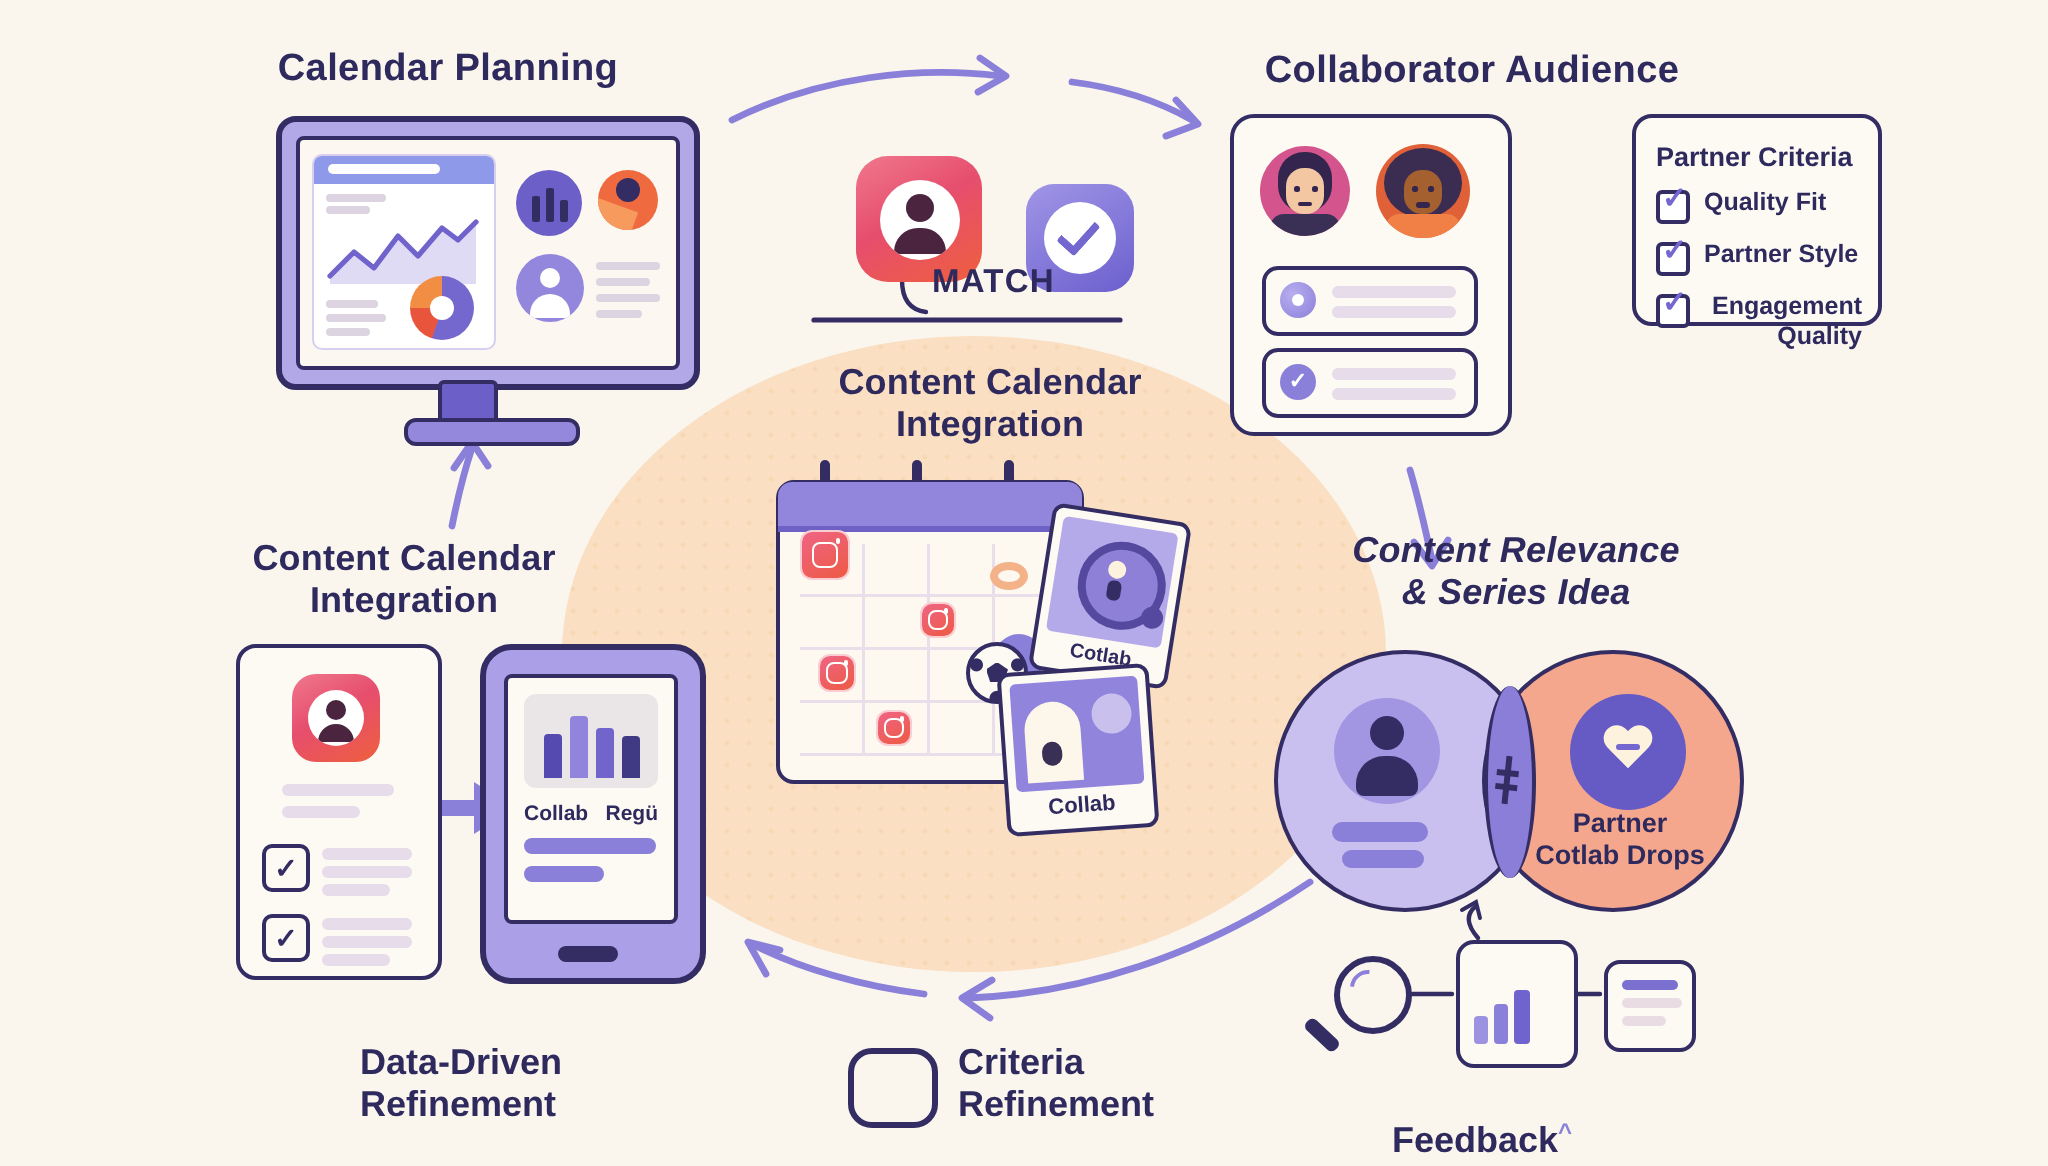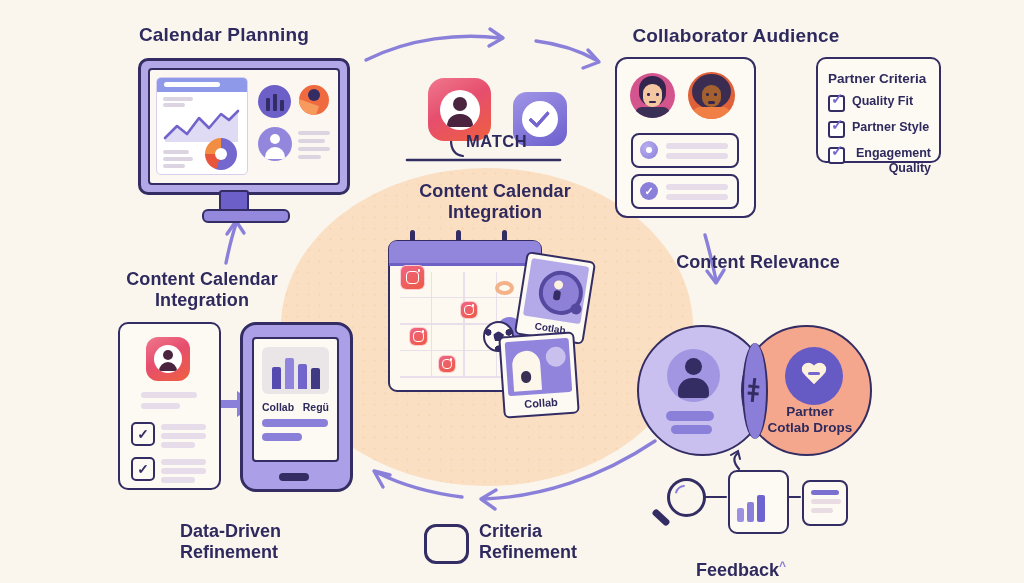--- a/index.html
+++ b/index.html
@@ -334,22 +334,23 @@
       <div class="ptabs">
         <span>Collab</span>
         <span>Regü</span>
       </div>
       <div class="pline" style="left:8px;top:80px;width:66px;"></div>
       <div class="pline" style="left:8px;top:94px;width:40px;"></div>
     </div>
     <div class="home"></div>
   </div>
 
-  <div class="abs h2" style="left:653px;top:252px;width:210px;">
+  <div class="abs h2" style="left:653px;top:265px;width:210px;font-style:italic;">
     <div>Content Relevance</div>
+    <div>&amp; Series Idea</div>
   </div>
 
   <div class="abs venn-c" style="left:637px;top:325px;width:131px;height:131px;background:#c9c0ef;"></div>
   <div class="abs venn-c" style="left:741px;top:325px;width:131px;height:131px;background:#f5a78d;"></div>
   <div class="abs venn-lens"></div>
   <div class="abs venn-sym"></div>
   <div class="abs vperson">
       <span class="hd"></span>
       <span class="bd"></span>
     </div>

